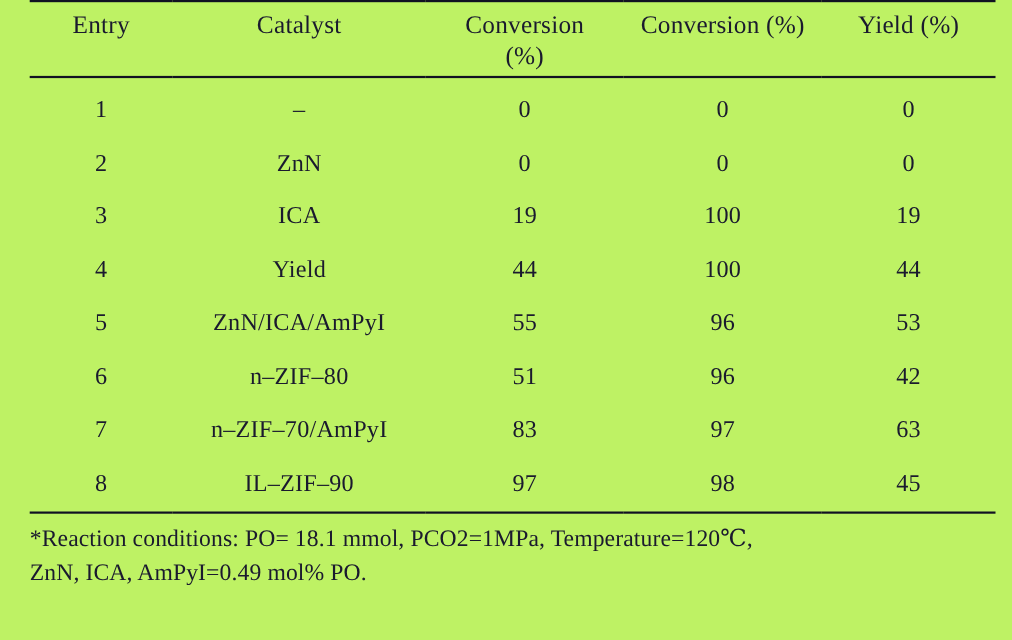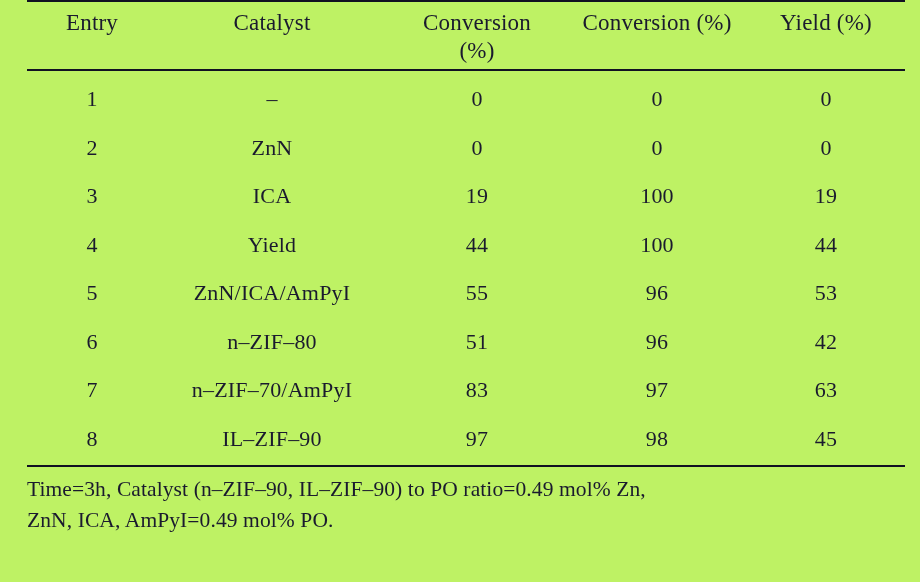--- a/index.html
+++ b/index.html
@@ -172,17 +172,17 @@
           <td>45</td>
         </tr>
         <tr class="body-underline">
           <td colspan="5"></td>
         </tr>
       </tbody>
     </table>
   </div>
 
   <div class="footnote">
-    <div>Time=3h, Catalyst (n–ZIF–90, IL–ZIF–90) to PO ratio=0.49 mol% Zn,</div>
+    <div>*Reaction conditions: PO= 18.1 mmol, PCO2=1MPa, Temperature=120℃,</div>
     <div>ZnN, ICA, AmPyI=0.49 mol% PO.</div>
   </div>
 
 </div>
 
 </body></html>

